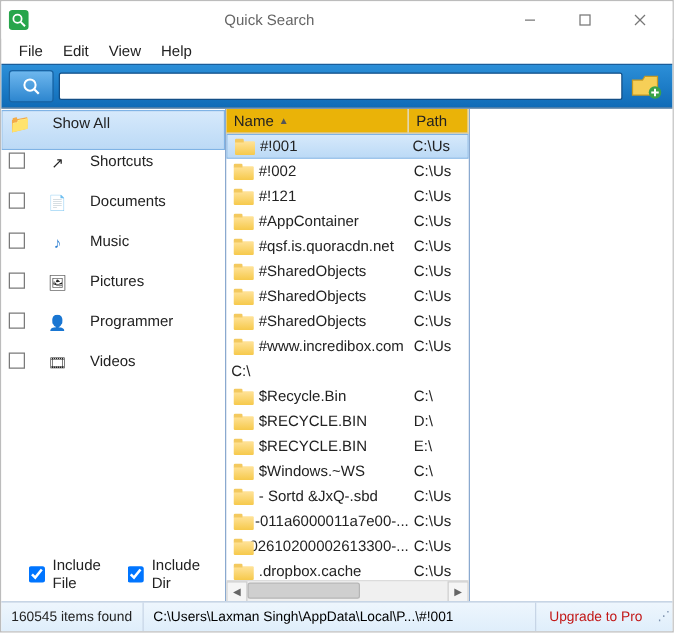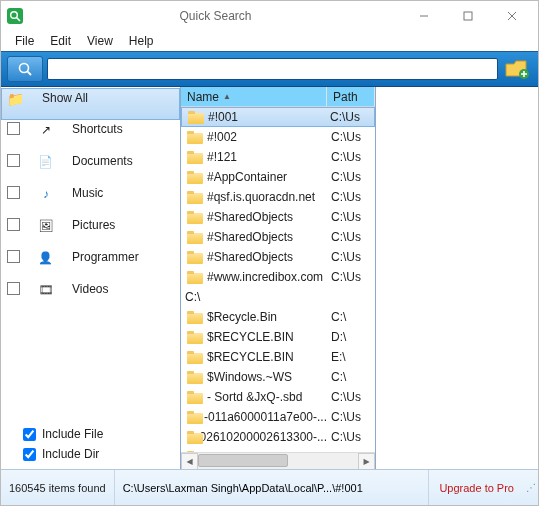--- a/index.html
+++ b/index.html
@@ -23,27 +23,27 @@
   .addfolder-btn { width:30px; height:26px; display:flex;align-items:center;justify-content:center; }
 
   
   .main { flex:1; display:flex; overflow:hidden; background:#fff; }
   .sidebar { width:180px; border-right:1px solid #8aa9cf; display:flex; flex-direction:column; }
   .sb-list { flex:1; overflow:auto; padding:1px 0; }
   .sb-item { display:flex; align-items:flex-start; padding:2px 6px; font-size:12px; gap:18px; height:32px; }
   .sb-item.active { background:linear-gradient(#d6e9fb,#bcdaf6); border:1px solid #7fb3e5; }
   .sb-check { width:13px; height:13px; border:1px solid #7a7a7a; background:#fff; flex:none; }
   .sb-label { white-space:nowrap; }
-  .sb-footer { padding:6px 8px 8px 22px; font-size:12px; display:flex; flex-direction:column; gap:6px; border-top:none; }
+  .sb-footer { padding:6px 8px 8px 22px; font-size:12px; display:flex; flex-direction:row; gap:6px; border-top:none; }
   .sb-footer label { display:flex; align-items:center; gap:6px; }
   .sb-footer input[type="checkbox"] { width:13px; height:13px; }
 
   
   .filepane { width:195px; border-right:1px solid #8aa9cf; display:flex; flex-direction:column; overflow:hidden; }
-  .listhdr { height:20px; display:flex; align-items:stretch; font-size:12px; border-bottom:1px solid #d6d6d6; background:#7dd3fc; }
+  .listhdr { height:20px; display:flex; align-items:stretch; font-size:12px; border-bottom:1px solid #d6d6d6; background:#eab308; }
   .listhdr .col { padding:2px 6px; display:flex; align-items:center; gap:4px; border-right:1px solid #e2e2e2; }
   .col-name { flex:1; }
   .col-path { width:48px; }
   .sort-arrow { font-size:8px; color:#555; }
   .listbody { flex:1; overflow:hidden; position:relative; }
   .rows { }
   .row { height:20px; display:flex; align-items:center; font-size:12px; }
   .row .cell-name { flex:1; display:flex; align-items:center; gap:4px; padding-left:6px; overflow:hidden; white-space:nowrap; }
   .row .cell-path { width:48px; padding-left:4px; white-space:nowrap; overflow:hidden; }
   .row.sel { background:linear-gradient(#d6e9fb,#bcdaf6); border:1px solid #7fb3e5; height:20px; }
@@ -51,21 +51,21 @@
   .hscrollbar .arrow { width:17px; height:17px; background:#f5f5f5; border:1px solid #cdcdcd; display:flex;align-items:center;justify-content:center;font-size:8px;color:#666; }
   .hscrollbar .track { flex:1; position:relative; height:17px; }
   .hscrollbar .thumb { position:absolute; left:0; top:1px; height:13px; width:90px; background:#cfcfcf; border:1px solid #b5b5b5; border-radius:2px; }
 
   
   .preview { flex:1; display:flex; flex-direction:column; padding:6px; font-size:12px; }
   .preview-box { flex:1; border:1px solid #b3c3d8; background:#fff; display:flex; align-items:center; justify-content:center; margin-bottom:6px; }
   .preview-info .line { margin:3px 0; white-space:nowrap; overflow:hidden; text-overflow:ellipsis; }
 
   
-  .statusbar { height:36px; border-top:1px solid #b5c7dd; background:linear-gradient(#eef6fd,#dfeefb); display:flex; align-items:center; font-size:11px; }
+  .statusbar { height:24px; border-top:1px solid #b5c7dd; background:linear-gradient(#eef6fd,#dfeefb); display:flex; align-items:center; font-size:11px; }
   .statusbar .cell { padding:0 8px; height:100%; display:flex;align-items:center; border-right:1px solid #c7d5e6; }
   .statusbar .cell.path { flex:1; overflow:hidden; white-space:nowrap; text-overflow:ellipsis; color:#000;text-align:center; }
   .statusbar .upgrade { color:#c21717; padding:0 10px; }
   .statusbar .grip { width:14px; display:flex; align-items:flex-end; justify-content:flex-end; padding:1px 2px; }
   .statusbar .grip span { font-size:10px; color:#7c91ad; line-height:6px; }
 
   
   .folder-icon { width:16px; height:13px; position:relative; }
   .folder-icon::before { content:""; position:absolute; left:0; top:2px; width:16px; height:11px; background:linear-gradient(#ffe39a,#f6c94b); border-radius:1px; }
   .folder-icon::after { content:""; position:absolute; left:0; top:0; width:7px; height:3px; background:#f3c95f; border-radius:1px 1px 0 0; }

